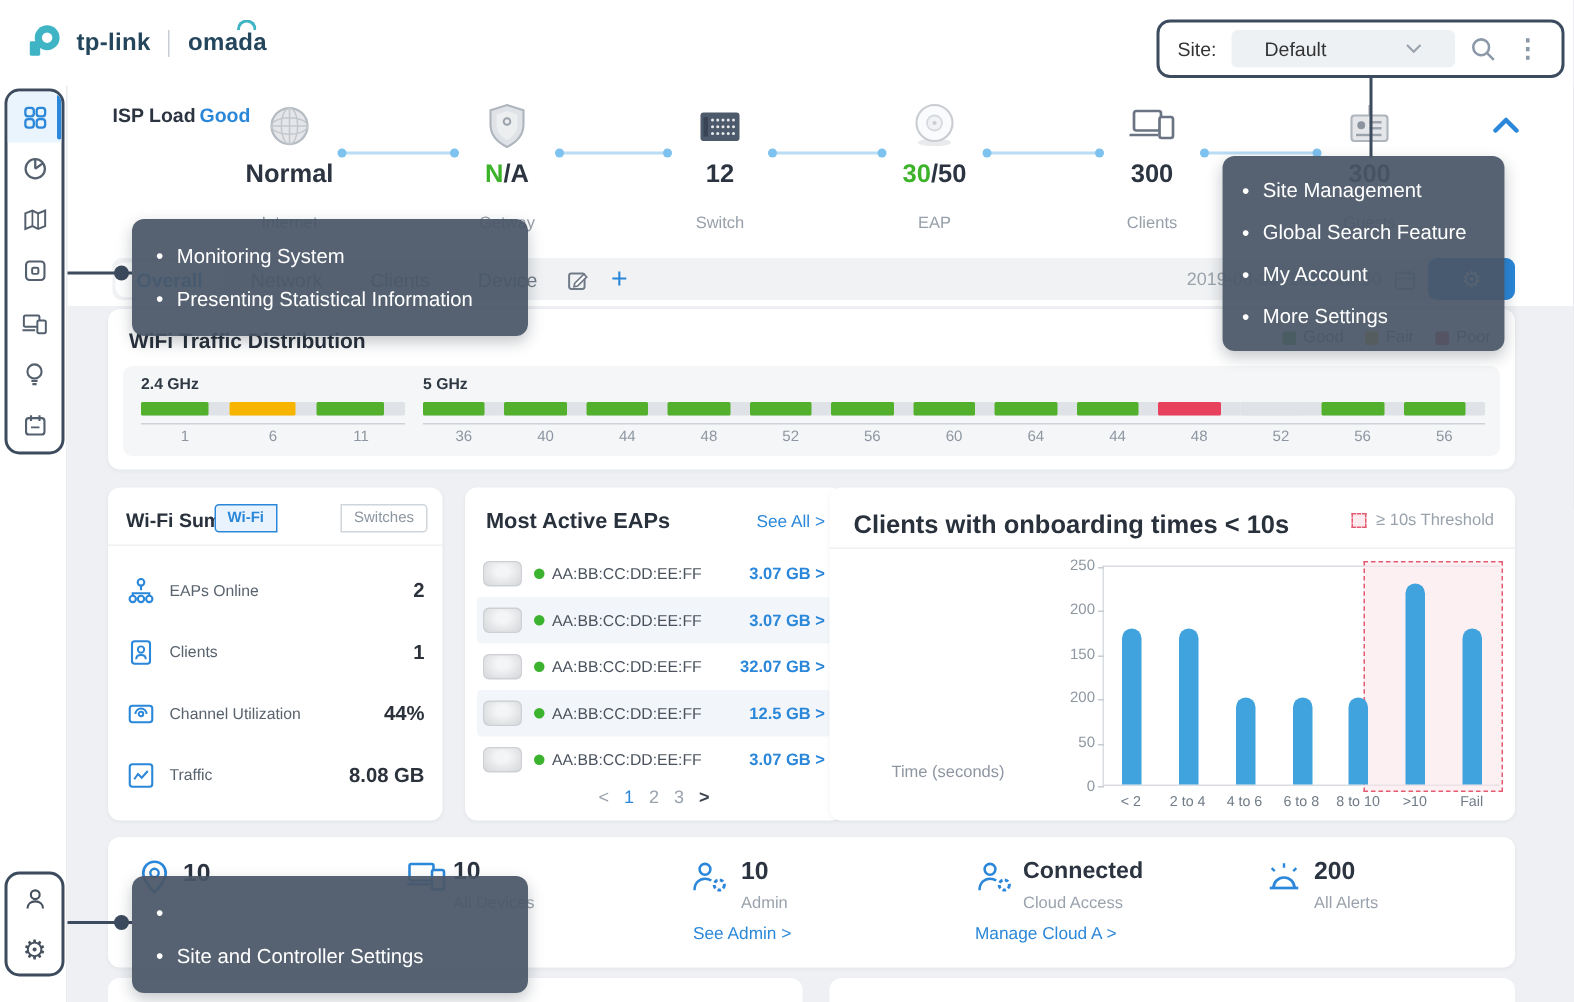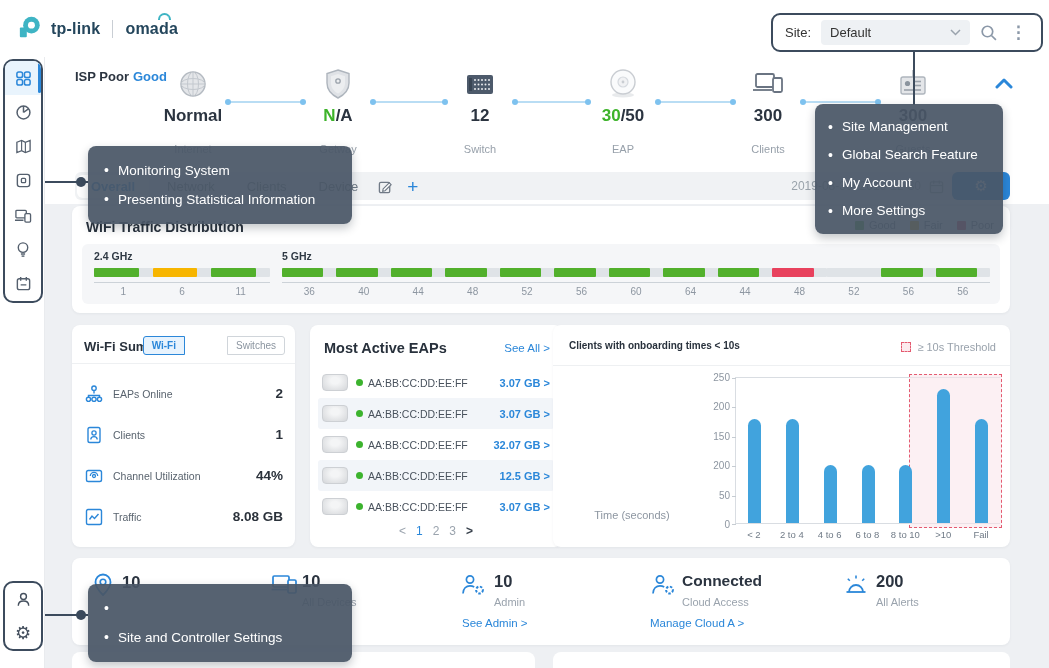--- a/index.html
+++ b/index.html
@@ -8,21 +8,21 @@
   .abs{position:absolute;}
 
   
   .topbar{position:absolute;left:0;top:0;right:0;height:57px;background:#fff;z-index:5;}
   .logogrp{position:absolute;left:16px;top:15px;display:flex;align-items:center;gap:8px;}
   .brand{font-size:16px;font-weight:bold;color:#24465c;letter-spacing:.2px;}
   .logodiv{width:1px;height:18px;background:#c9ced4;margin:0 4px;}
   .omada-arc{position:absolute;left:158px;top:13px;width:13px;height:7px;border:2px solid #3eb4c4;border-bottom:none;border-radius:10px 10px 0 0;}
   .sitebox{position:absolute;left:771px;top:13px;width:272px;height:39px;border:2px solid #3c4b5d;border-radius:9px;background:#fff;display:flex;align-items:center;padding:0 12px;gap:10px;z-index:20;}
   .sitelabel{font-size:13px;color:#333;}
-  .siteselect{width:150px;height:25px;background:#eef1f4;border-radius:4px;display:flex;align-items:center;padding:0 9px;font-size:13px;color:#333;}
+  .siteselect{width:150px;height:25px;background:#eef1f4;border-radius:4px;display:flex;align-items:center;padding:0 22px;font-size:13px;color:#333;}
   .siteselect .chev{margin-left:auto;}
   .kebab{font-size:17px;color:#8b98a8;font-weight:bold;line-height:1;padding:0 2px;}
   .vconn{position:absolute;left:913px;top:52px;width:2px;height:53px;background:#3c4b5d;z-index:19;}
 
   
   .sidebar{position:absolute;left:0;top:57px;width:45px;height:611px;background:#fff;border-right:1px solid #e9ebee;z-index:6;}
   .sbox{position:absolute;left:3px;width:40px;border:2px solid #3c4b5d;border-radius:10px;background:#fff;display:flex;flex-direction:column;overflow:hidden;}
   .sbox.top{top:2px;height:244px;}
   .sbox.bot{top:524px;height:70px;}
   .sitem{flex:1;display:flex;align-items:center;justify-content:center;position:relative;color:#55606e;}
@@ -241,21 +241,21 @@
         <span class="gearglyph">⚙</span>
       </div>
     </div>
   </div>
 
   <div class="hconn" style="left:45px;top:181px;"></div>
   <div class="cdot" style="left:76px;top:177px;"></div>
   <div class="hconn" style="left:45px;top:614px;"></div>
   <div class="cdot" style="left:76px;top:610px;"></div>
 
-  <span class="isp-title">ISP Poor</span>
+  <span class="isp-title">ISP Load</span>
   <span class="isp-status">Good</span>
 
   <div class="stat" style="left:133px;">
     <div class="sicon">
       <svg width="32" height="32" viewBox="0 0 32 32">
         <circle cx="16" cy="16" r="12" fill="#e4e6e9" stroke="#b5bbc2" stroke-width="1.5"></circle>
         <ellipse cx="16" cy="16" rx="5.5" ry="12" fill="none" stroke="#c3c8ce" stroke-width="1"></ellipse>
         <ellipse cx="16" cy="16" rx="12" ry="5.5" fill="none" stroke="#c3c8ce" stroke-width="1"></ellipse>
         <line x1="4" y1="16" x2="28" y2="16" stroke="#c3c8ce" stroke-width="1"></line>
         <line x1="16" y1="4" x2="16" y2="28" stroke="#c3c8ce" stroke-width="1"></line>
@@ -591,21 +591,21 @@
     <div class="pager">
       <span>&lt;</span>
       <span class="cur">1</span>
       <span>2</span>
       <span>3</span>
       <span class="nxt">&gt;</span>
     </div>
   </div>
 
   <div class="card onb-card">
-    <span class="cardtitle" style="left:16px;top:15px;font-size:10px;">Clients with onboarding times &lt; 10s</span>
+    <span class="cardtitle" style="left:16px;top:15px;font-size:17px;">Clients with onboarding times &lt; 10s</span>
     <div class="thr">
       <span class="dsq"></span>
       <span>≥ 10s Threshold</span>
     </div>
     <div class="onb-div"></div>
 
     <div class="donutcap">Time (seconds)</div>
 
     <div class="plot">
       <span class="ylab" style="top:-6px;">250</span>

